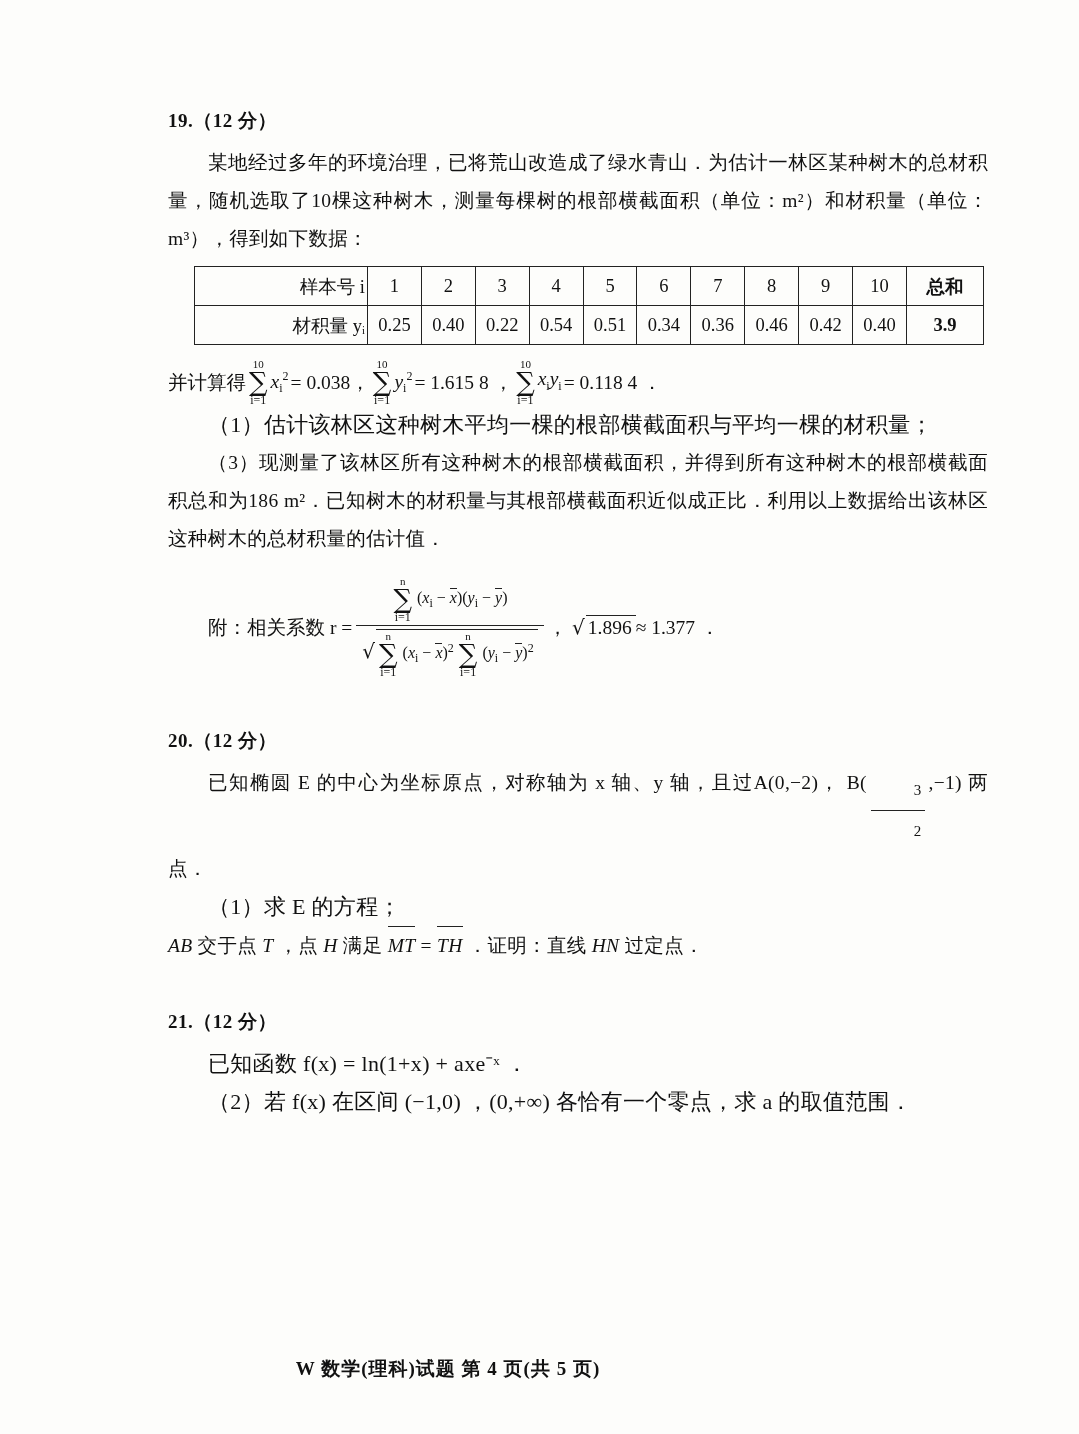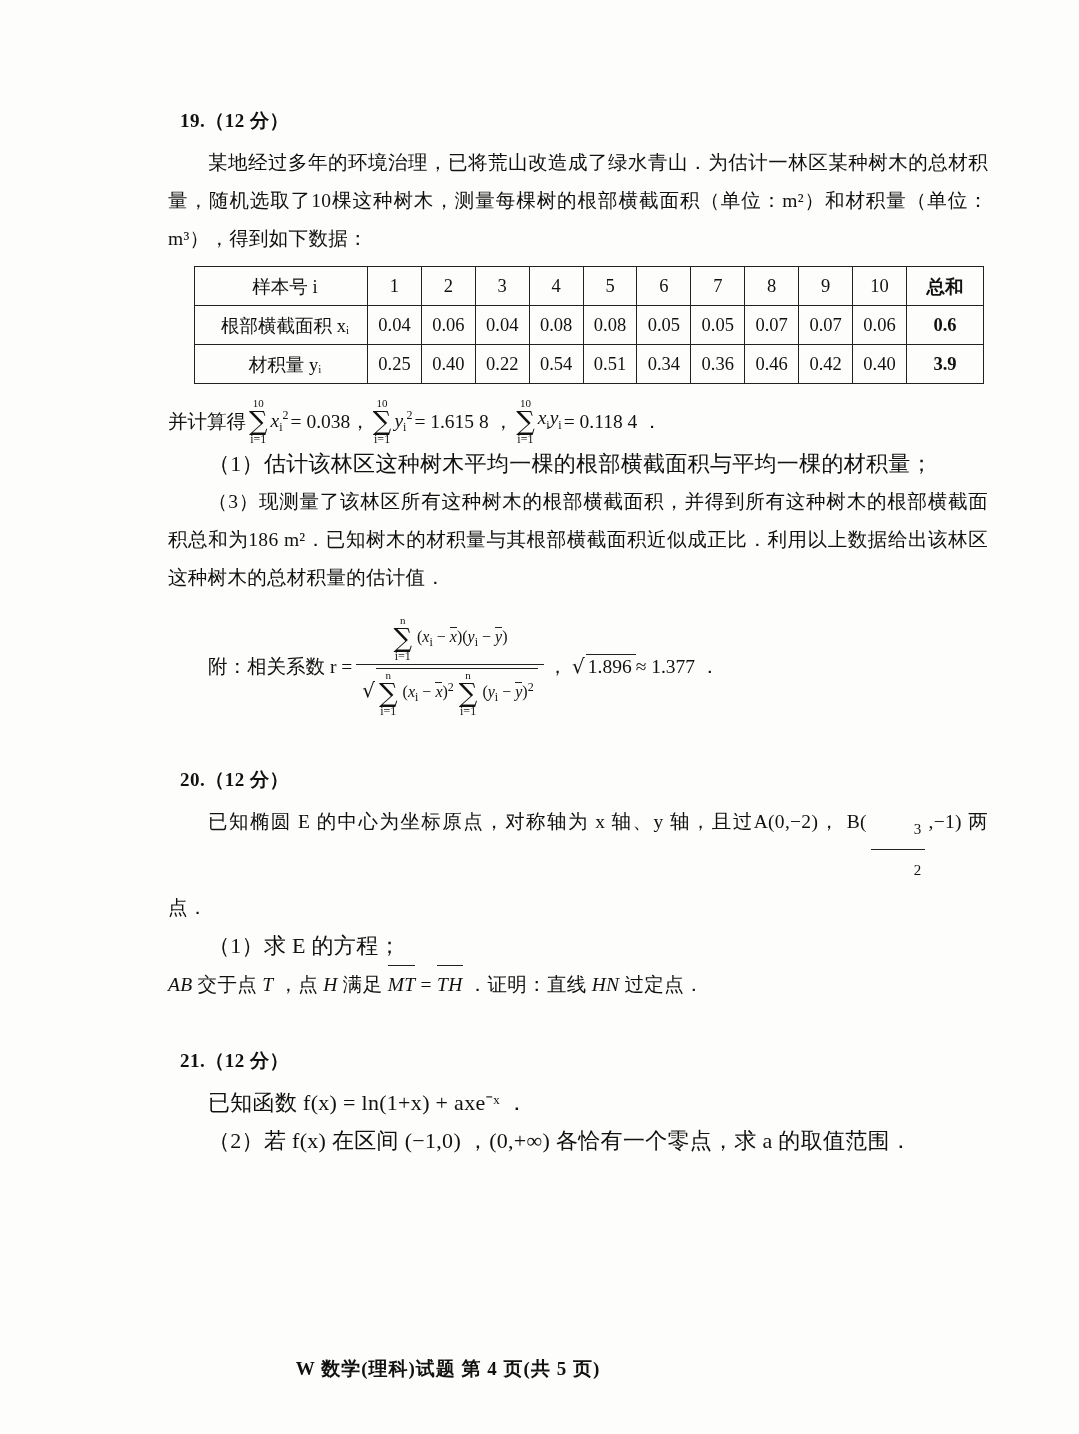--- a/index.html
+++ b/index.html
@@ -25,21 +25,21 @@
   .content {
     position: absolute;
     left: 168px;
     top: 108px;
     width: 820px;
   }
   .qhead {
     font-size: 19px;
     font-weight: bold;
     letter-spacing: 0.5px;
-    margin: 0 0 10px 12px;
+    margin: 0 0 10px 0;
   }
   .para {
     font-size: 19.5px;
     line-height: 38px;
     text-align: justify;
     margin: 0;
     letter-spacing: 0.3px;
   }
   .indent { text-indent: 40px; }
   .sub {
@@ -59,21 +59,21 @@
     table-layout: fixed;
   }
   table.data td {
     border: 1.6px solid #222;
     height: 38px;
     text-align: center;
     font-size: 18.5px;
     padding: 0 2px;
   }
   table.data td.rowlabel {
-    text-align: center;
+    text-align: right;
     padding-left: 10px;
     font-size: 18.5px;
     width: 160px;
     white-space: nowrap;
   }
   table.data td.total { width: 72px; font-weight: bold; text-align: center; }
 
   
   .sumline {
     font-size: 19.5px;
@@ -168,34 +168,20 @@
           <td>4</td>
           <td>5</td>
           <td>6</td>
           <td>7</td>
           <td>8</td>
           <td>9</td>
           <td>10</td>
           <td class="total">总和</td>
         </tr>
         <tr>
-          <td class="rowlabel">根部横截面积 xᵢ</td>
-          <td>0.04</td>
-          <td>0.06</td>
-          <td>0.04</td>
-          <td>0.08</td>
-          <td>0.08</td>
-          <td>0.05</td>
-          <td>0.05</td>
-          <td>0.07</td>
-          <td>0.07</td>
-          <td>0.06</td>
-          <td class="total">0.6</td>
-        </tr>
-        <tr>
           <td class="rowlabel">材积量 yᵢ</td>
           <td>0.25</td>
           <td>0.40</td>
           <td>0.22</td>
           <td>0.54</td>
           <td>0.51</td>
           <td>0.34</td>
           <td>0.36</td>
           <td>0.46</td>
           <td>0.42</td>

